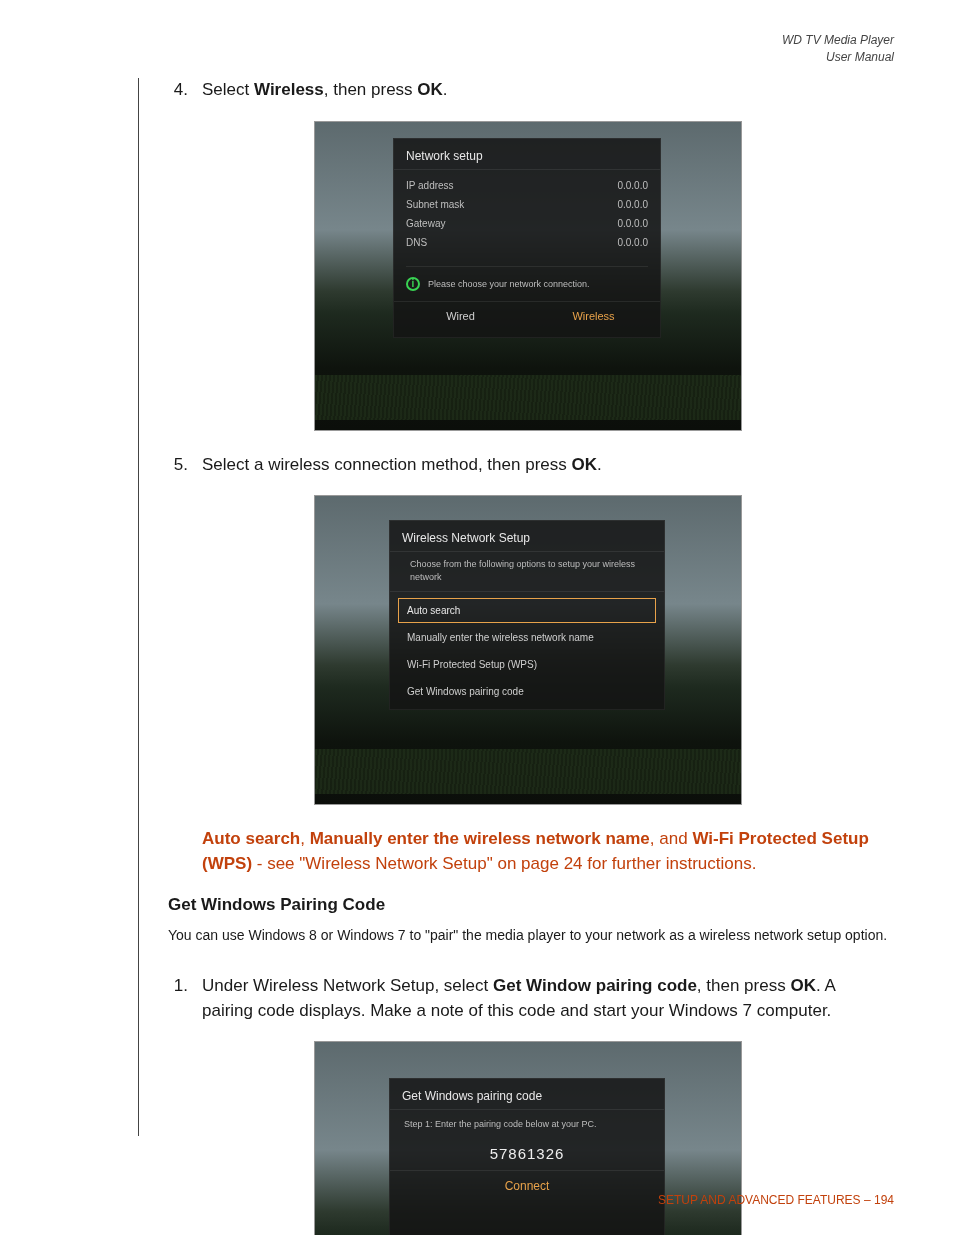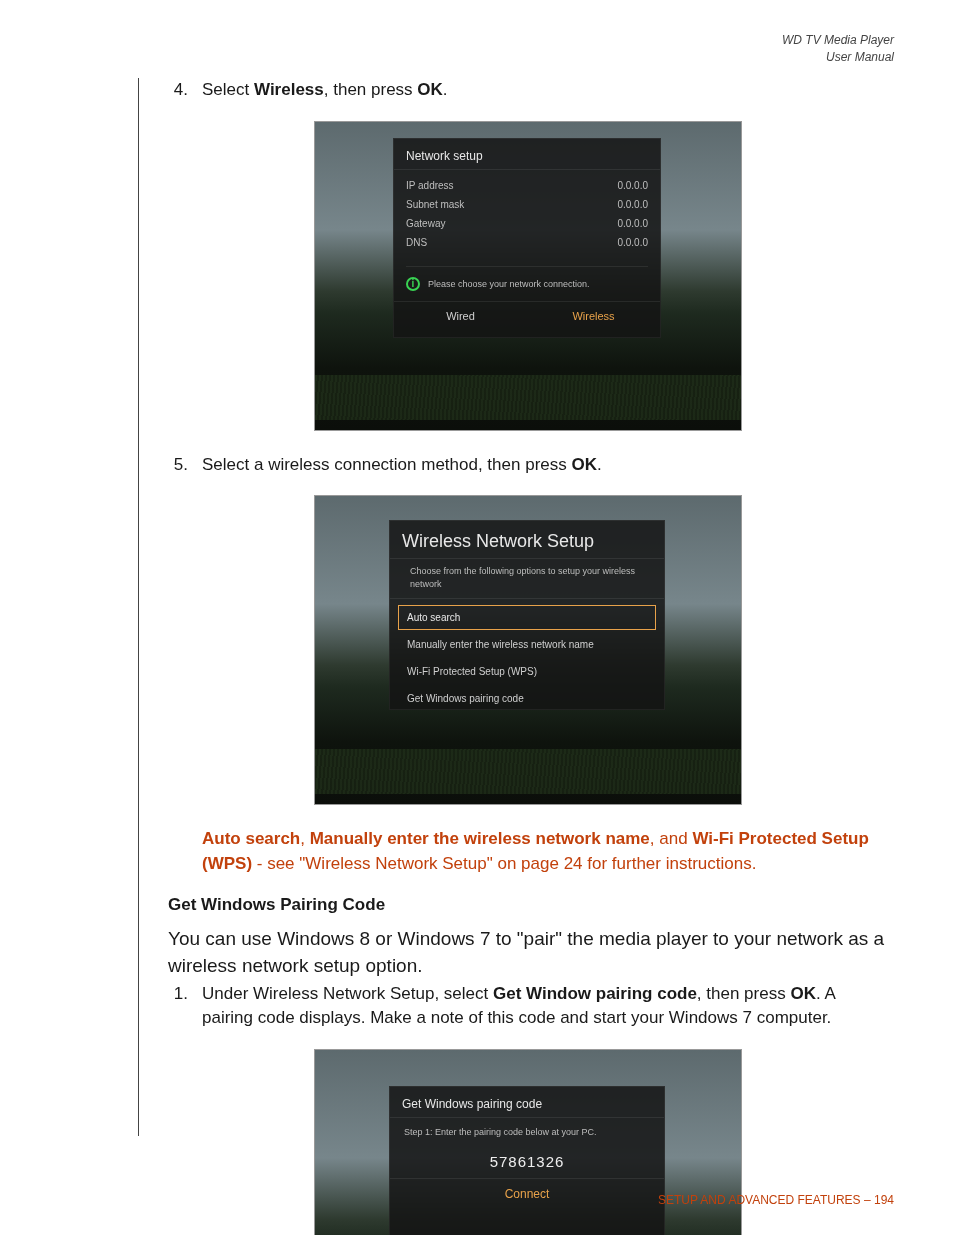--- a/index.html
+++ b/index.html
@@ -100,21 +100,21 @@
   .fig1-btn {
     flex:1; text-align:center; font-size:11px;
     padding: 8px 0;
   }
   .fig1-btn.sel { color: #e8a24a; }
   
   .fig2-panel {
     top: 24px; left: 74px; width: 276px; height: 190px;
     padding: 0;
   }
-  .fig2-title { font-size: 18px; color:#e8e8e8; padding: 10px 12px 6px 12px; }
+  .fig2-title { font-size: 12px; color:#e8e8e8; padding: 10px 12px 6px 12px; }
   .fig2-sub {
     font-size: 9px; color:#bdbdbd; padding: 6px 12px 8px 20px;
     border-top: 1px solid rgba(255,255,255,0.08);
     border-bottom: 1px solid rgba(255,255,255,0.08);
     line-height: 1.4;
   }
   .fig2-opts { padding: 4px 8px; }
   .fig2-opt {
     font-size: 10px; color:#cfcfcf;
     padding: 6px 8px; margin-top:2px;
@@ -138,21 +138,21 @@
   }
   .fig3-connect { text-align:center; color:#e8a24a; font-size:12px; padding:8px 0;}
   .para {
     font-size: 17px; line-height:1.45; color:#c2410c;
     margin-left: 34px;
   }
   .h2 {
     font-size: 17px; font-weight:700; margin-left:0; margin-top:18px; margin-bottom:10px;
   }
   .body-para {
-    font-size: 19px; line-height:1.45; margin-left:0; margin-bottom:2px;
+    font-size: 14px; line-height:1.45; margin-left:0; margin-bottom:29px;
   }
   .page-footer {
     position:absolute;
     bottom: 28px; right: 60px;
     font-size: 12px; color:#c2410c;
   }
 </style>
 </head>
 <body>
 

